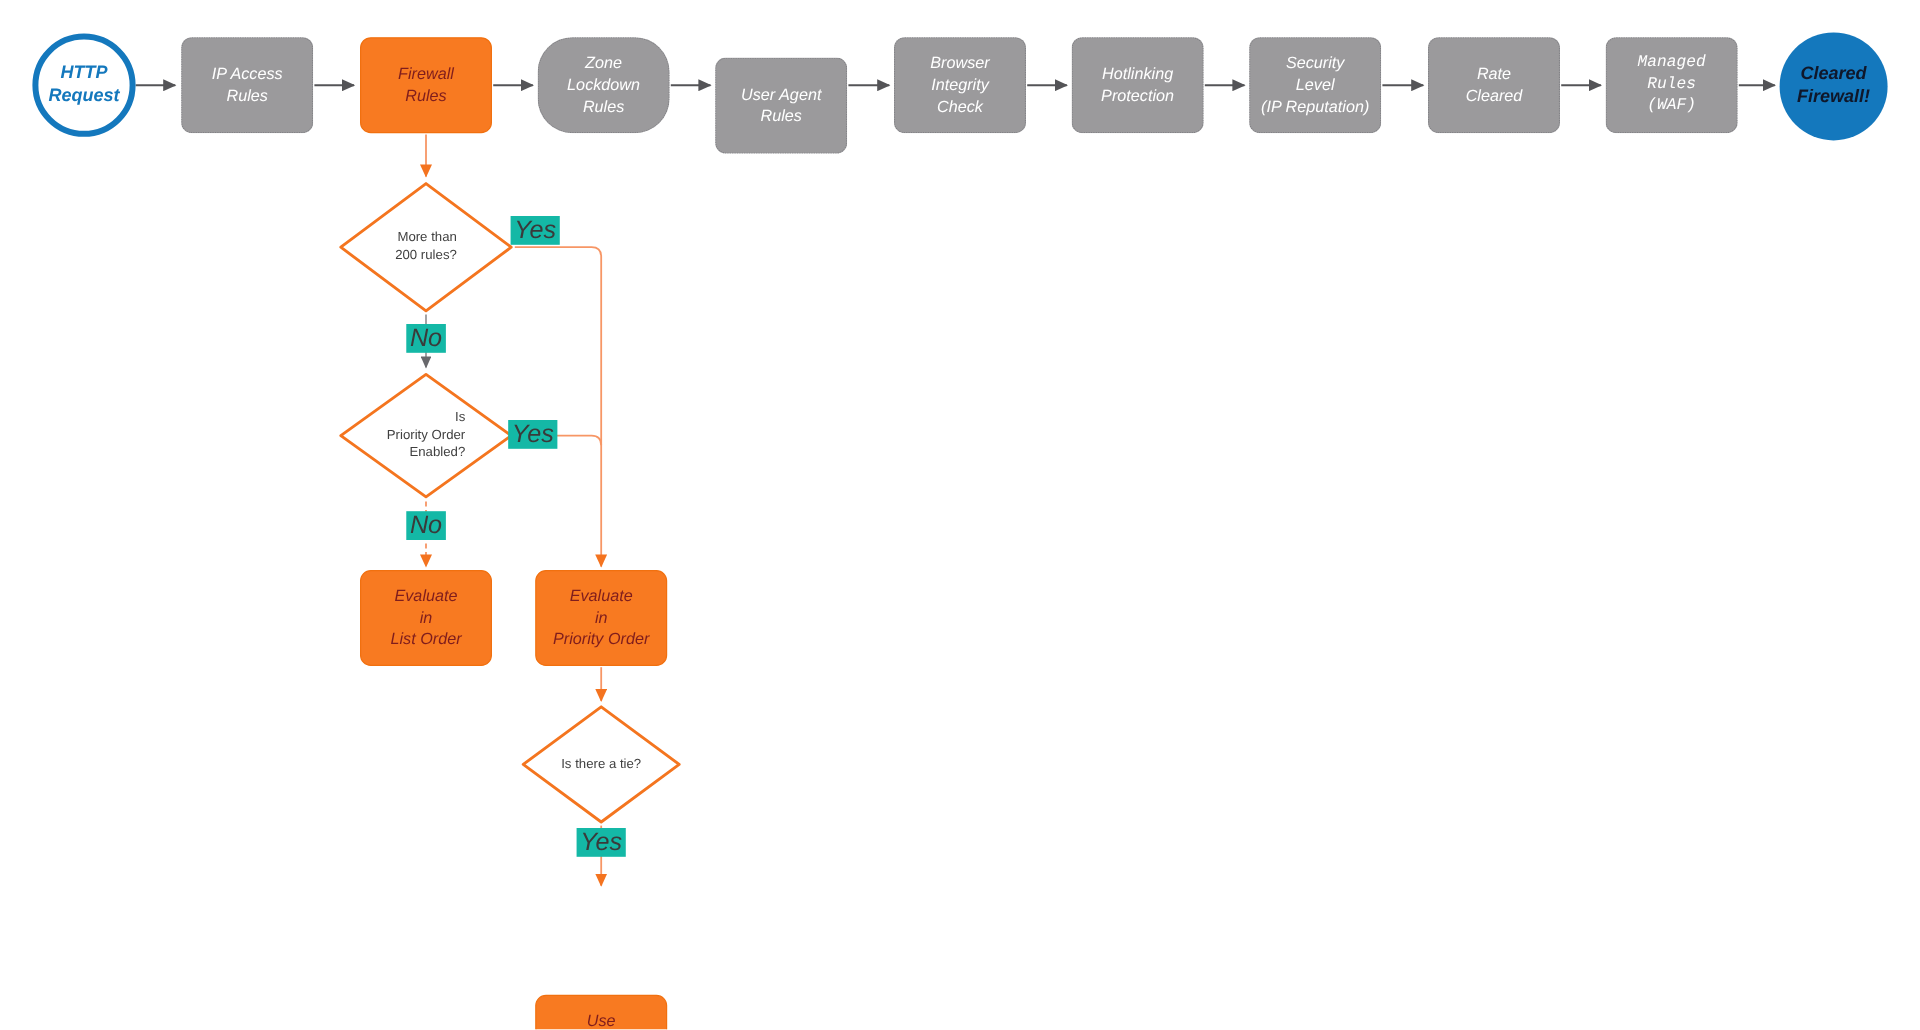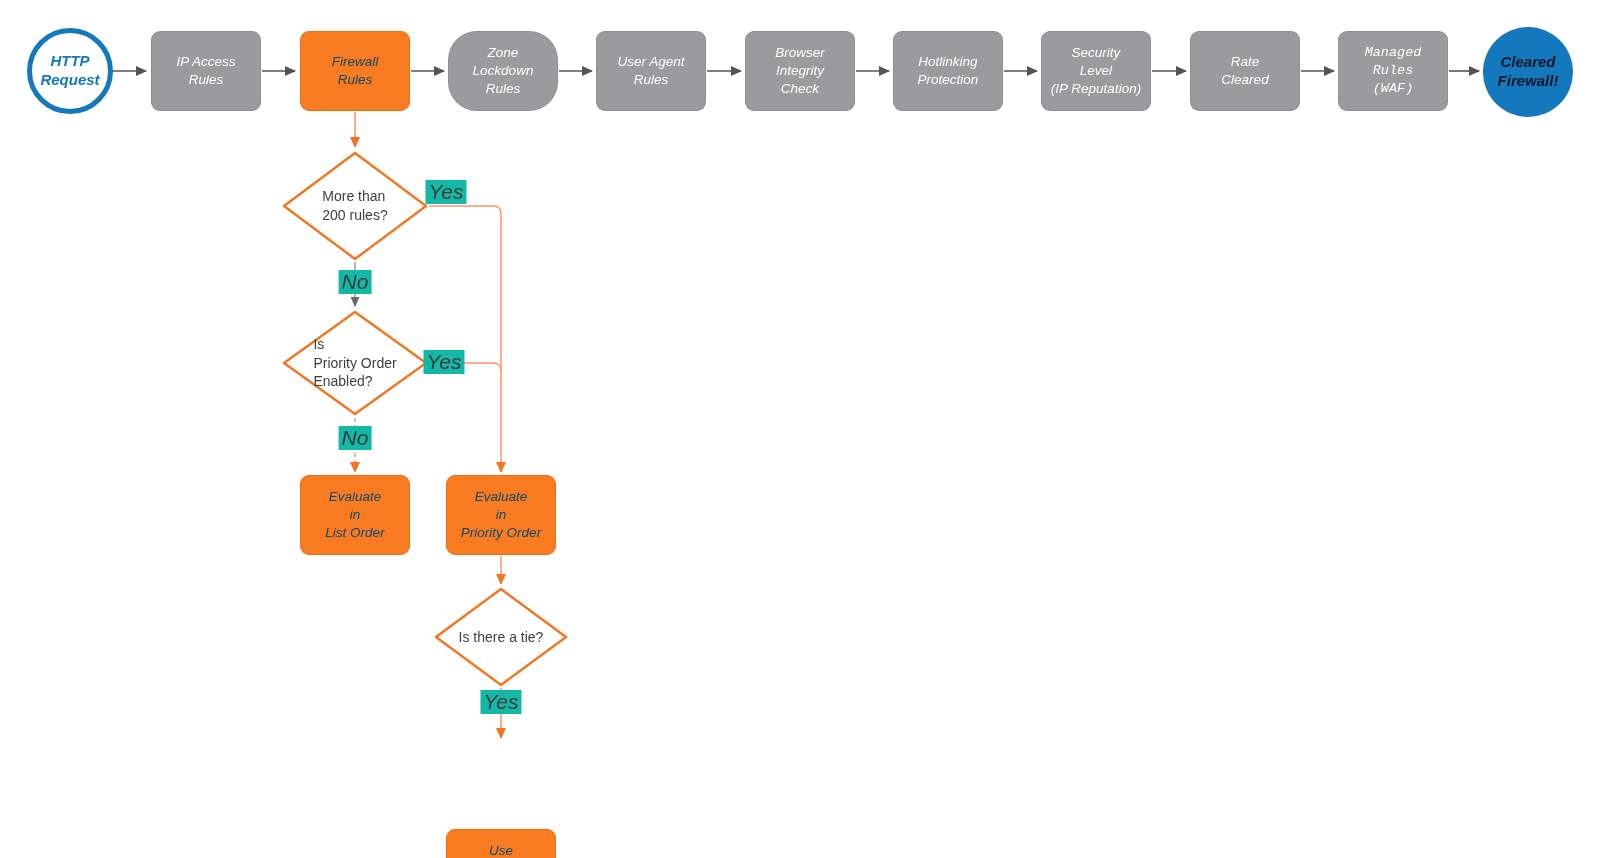--- a/index.html
+++ b/index.html
@@ -40,21 +40,21 @@
     font-style: italic;
     font-size: 13.5px;
     line-height: 1.32;
   }
   .action {
     width: 110px;
     height: 80px;
     background: #f87a21;
     border: 1px solid #f1700f;
     border-radius: 9px;
-    color: #0c4a6e;
+    color: #7f1d1d;
     font-style: italic;
     font-size: 13.5px;
     line-height: 1.32;
   }
   .circle {
     border-radius: 50%;
     font-weight: bold;
     font-style: italic;
     font-size: 15px;
     line-height: 1.25;
@@ -86,23 +86,23 @@
     stroke: #f4751f;
     stroke-width: 2.4;
     stroke-linejoin: round;
   }
   .dlbl {
     position: absolute;
     left: 0; top: 0; right: 0; bottom: 0;
     display: flex;
     align-items: center;
     justify-content: center;
-    text-align: left;
+    text-align: right;
     white-space: pre-line;
-    font-size: 14px;
+    font-size: 11px;
     color: #3f3f3f;
     line-height: 1.35;
   }
   .edge-label {
     position: absolute;
     transform: translate(-50%, -50%);
     font-style: italic;
     font-size: 21px;
     color: #3a3a3a;
     background: #14b8a6;
@@ -162,21 +162,21 @@
   </div>
   <div class="node action" style="left:300px; top:31px;">
     <span>Firewall
 Rules</span>
   </div>
   <div class="node step" style="left:448px; top:31px;border-radius:29px;">
     <span>Zone
 Lockdown
 Rules</span>
   </div>
-  <div class="node step" style="left:596px; top:31px;">
+  <div class="node step" style="left:596px; top:48px;">
     <span>User Agent
 Rules</span>
   </div>
   <div class="node step" style="left:745px; top:31px;">
     <span>Browser
 Integrity
 Check</span>
   </div>
   <div class="node step" style="left:893px; top:31px;">
     <span>Hotlinking

